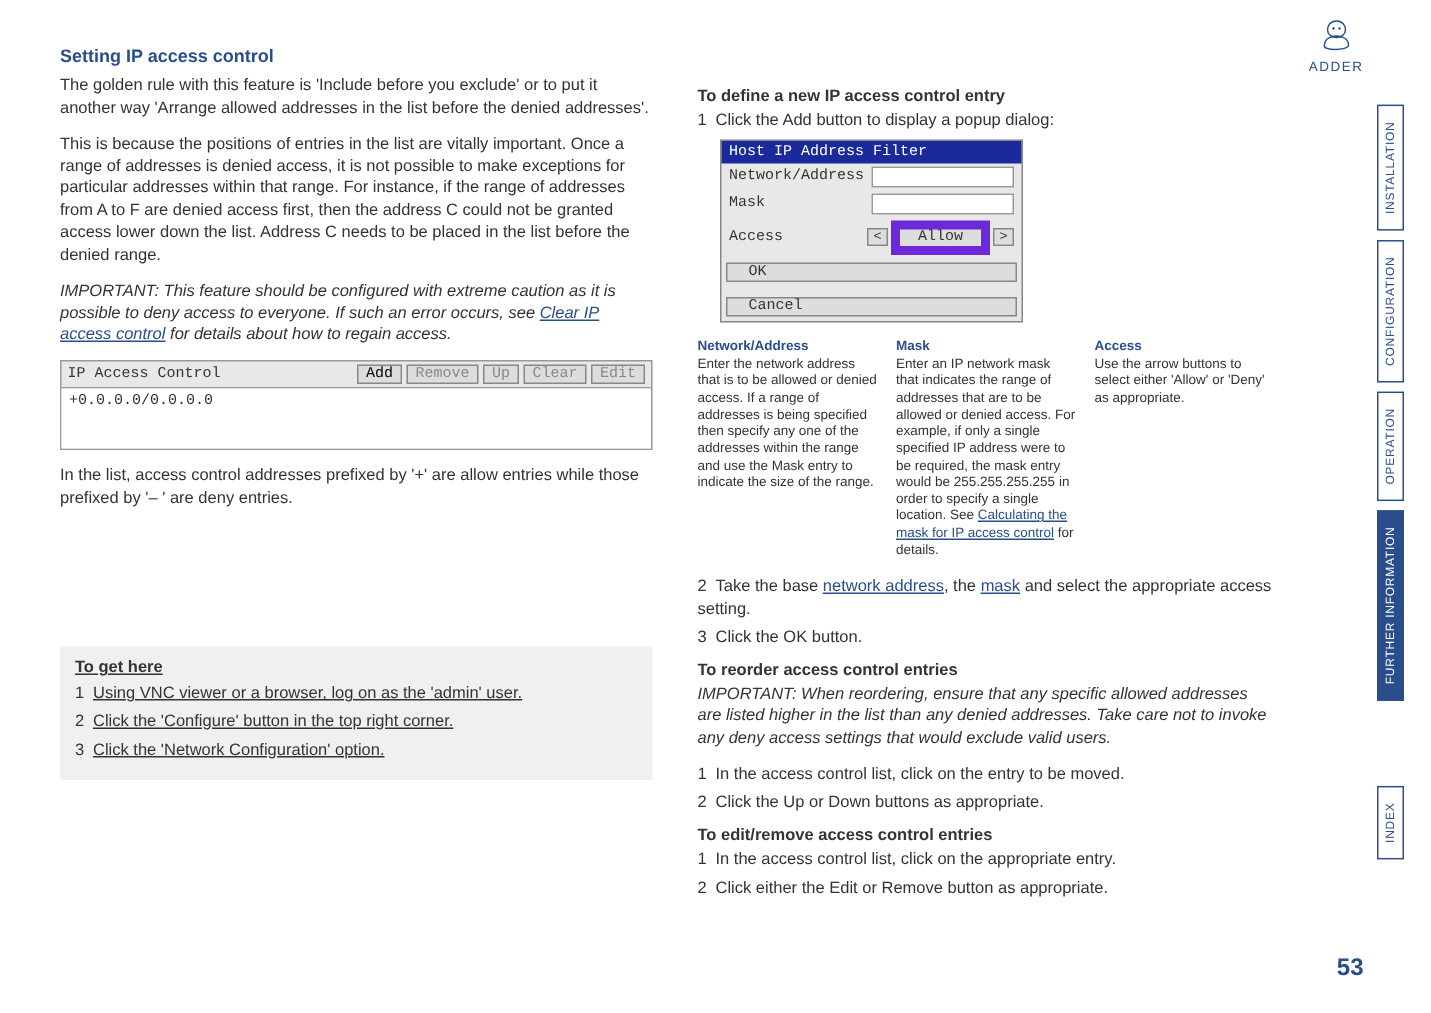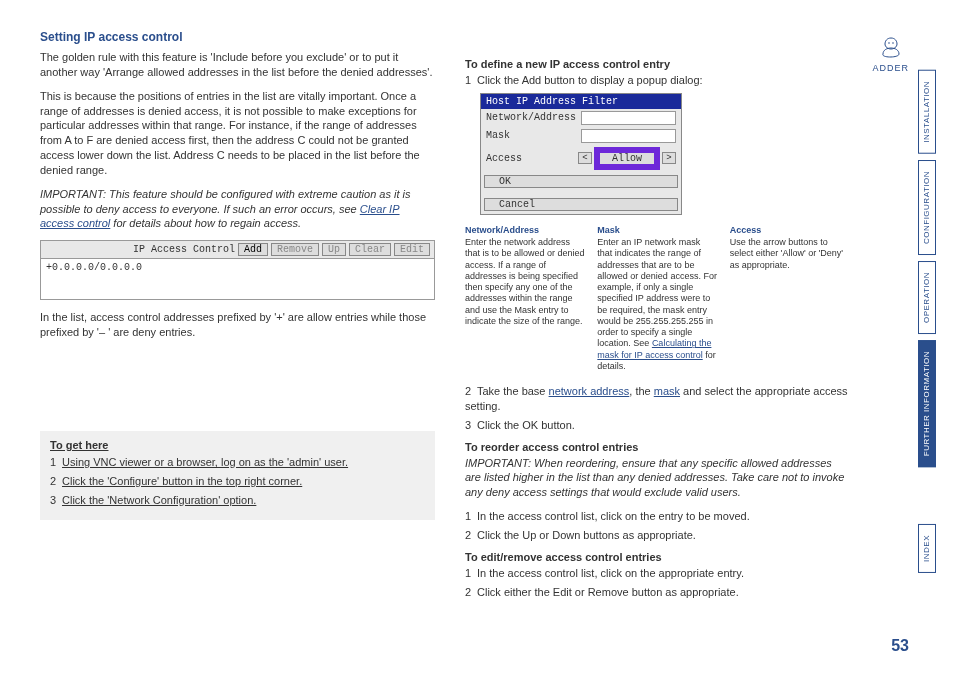--- a/index.html
+++ b/index.html
@@ -61,41 +61,40 @@
   position: absolute;
   right: 45px;
   bottom: 20px;
   font-size: 16px;
   font-weight: bold;
   color: #2a4e8c;
 }
 .logo {
   position: absolute;
   right: 45px;
-  top: 36px;
+  top: 12px;
   text-align: center;
   font-size: 9px;
   color: #2a4e8c;
   letter-spacing: 1px;
 }
 .logo svg { display: block; margin: 0 auto 1px; }
 
 .screenshot-access {
   border: 1px solid #999;
   background: #e8e8e8;
   margin: 6px 0 10px 0;
   font-family: "Courier New", monospace;
   font-size: 10px;
 }
 .screenshot-access .sa-top {
   display: flex;
   align-items: center;
   padding: 2px 4px;
   border-bottom: 1px solid #999;
-  text-align: right;
 }
 .screenshot-access .sa-title { flex: 1; }
 .screenshot-access .sa-btn {
   border: 1px solid #888;
   background: #ddd;
   padding: 0 5px;
   margin-left: 3px;
   color: #888;
 }
 .screenshot-access .sa-btn.enabled { color: #000; }

